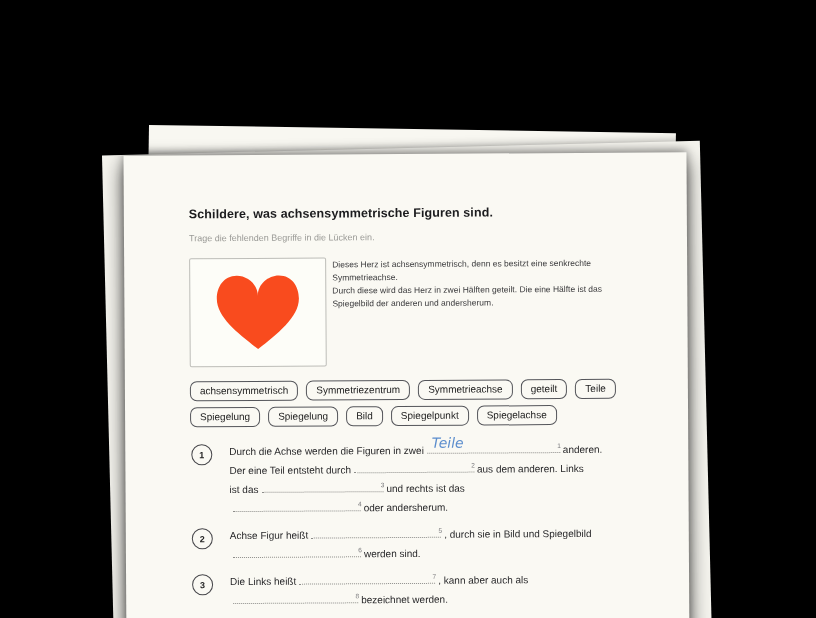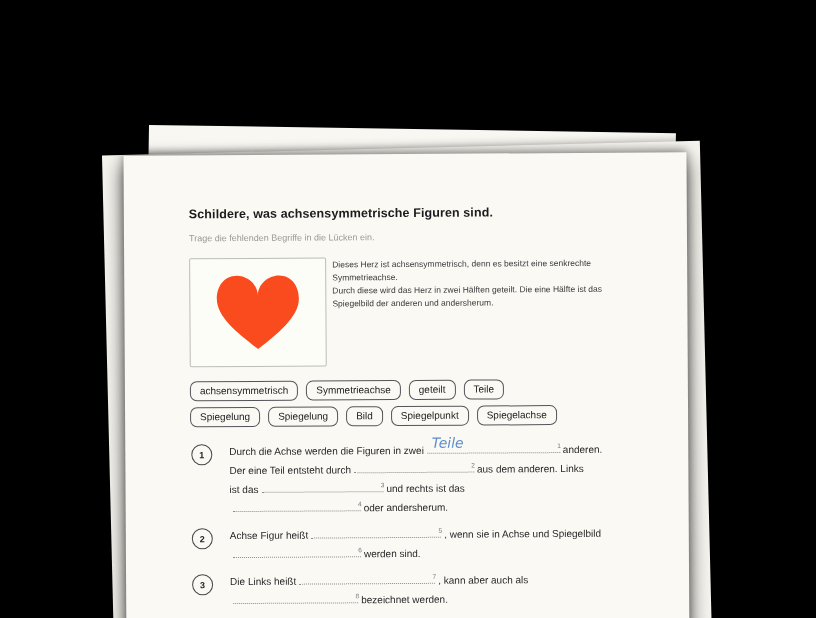--- a/index.html
+++ b/index.html
@@ -114,20 +114,21 @@
     <div class="figure-caption">
       <div>Dieses Herz ist achsensymmetrisch, denn es besitzt eine senkrechte</div>
       <div>Symmetrieachse.</div>
       <div>Durch diese wird das Herz in zwei Hälften geteilt. Die eine Hälfte ist das</div>
       <div>Spiegelbild der anderen und andersherum.</div>
     </div>
 
     <div class="word-bank">
         <div class="wb-row">
           <button class="wb-btn">achsensymmetrisch</button>
+          <button class="wb-btn">Symmetriezentrum</button>
           <button class="wb-btn">Symmetrieachse</button>
           <button class="wb-btn">geteilt</button>
           <button class="wb-btn">Teile</button>
         </div>
         <div class="wb-row">
           <button class="wb-btn">Spiegelung</button>
           <button class="wb-btn">Spiegelung</button>
           <button class="wb-btn">Bild</button>
           <button class="wb-btn">Spiegelpunkt</button>
           <button class="wb-btn">Spiegelachse</button>
@@ -140,21 +141,21 @@
           <div class="q-body">
             <div class="q-line"><span>Durch die Achse werden die Figuren in zwei</span><span class="blank" style="width: 133px;"><span class="sub">1</span><span class="fill">Teile</span></span><span>anderen.</span></div>
             <div class="q-line"><span>Der eine Teil entsteht durch</span><span class="blank" style="width: 120px;"><span class="sub">2</span></span><span>aus dem anderen. Links</span></div>
             <div class="q-line"><span>ist das</span><span class="blank" style="width: 122px;"><span class="sub">3</span></span><span>und rechts ist das</span></div>
             <div class="q-line"><span class="blank" style="width: 128px;"><span class="sub">4</span></span><span>oder andersherum.</span></div>
           </div>
         </div>
         <div class="q">
           <div class="q-num">2</div>
           <div class="q-body">
-            <div class="q-line"><span>Achse Figur heißt</span><span class="blank" style="width: 130px;"><span class="sub">5</span></span><span>, wenn sie in Achse und Spiegelbild</span></div>
+            <div class="q-line"><span>Achse Figur heißt</span><span class="blank" style="width: 130px;"><span class="sub">5</span></span><span>, durch sie in Bild und Spiegelbild</span></div>
             <div class="q-line"><span class="blank" style="width: 128px;"><span class="sub">6</span></span><span>werden sind.</span></div>
           </div>
         </div>
         <div class="q">
           <div class="q-num">3</div>
           <div class="q-body">
             <div class="q-line"><span>Die Links heißt</span><span class="blank" style="width: 136px;"><span class="sub">7</span></span><span>, kann aber auch als</span></div>
             <div class="q-line"><span class="blank" style="width: 125px;"><span class="sub">8</span></span><span>bezeichnet werden.</span></div>
           </div>
         </div>

